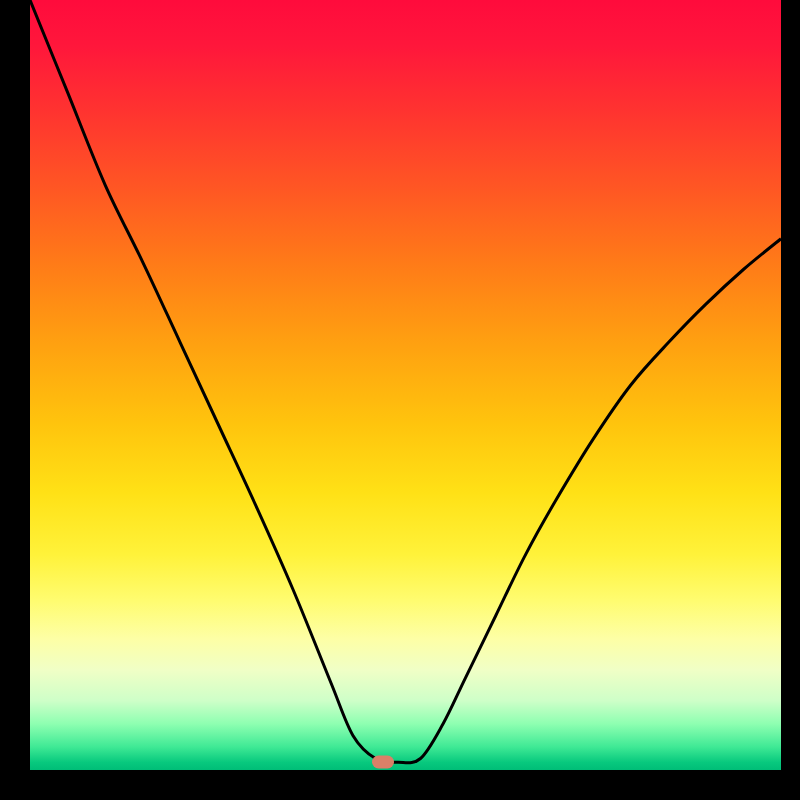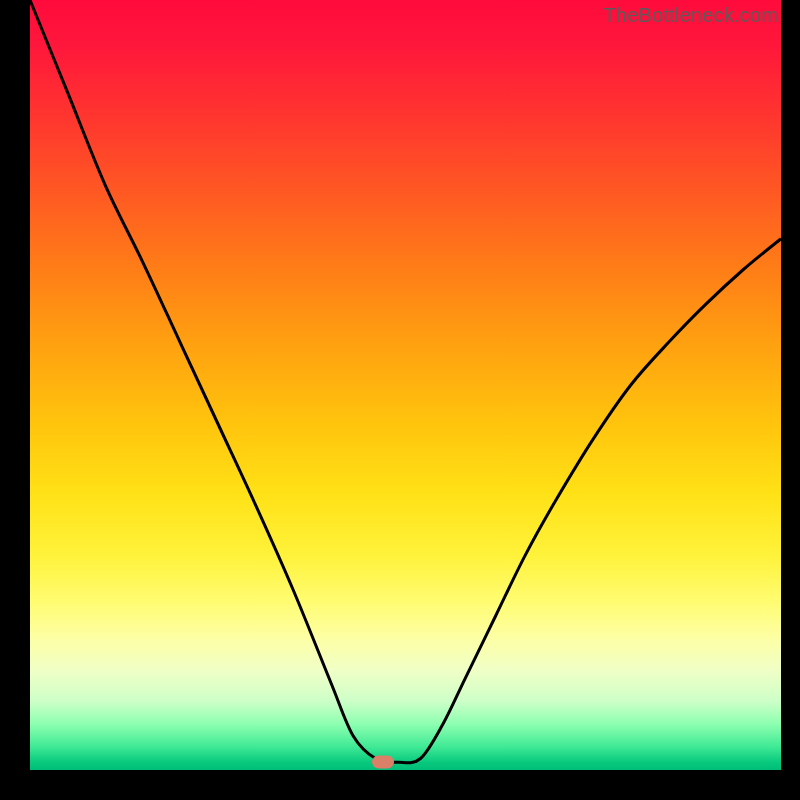--- a/index.html
+++ b/index.html
@@ -73,14 +73,13 @@
 </head>
 <body>
 
 <div class="frame">
   <div class="plot">
     <svg class="curve" viewBox="0 0 751 770" preserveAspectRatio="none">
       <path id="curve-path" fill="none" stroke-width="3" stroke="#000000" d="M 0.0 0.0 C 6.3 15.4, 25.0 61.6, 37.6 92.4 C 50.1 123.2, 62.6 156.6, 75.1 184.8 C 87.6 213.0, 100.1 235.5, 112.6 261.8 C 125.2 288.1, 137.7 315.7, 150.2 342.6 C 162.7 369.6, 175.2 396.6, 187.8 423.5 C 200.3 450.5, 212.8 476.8, 225.3 504.4 C 237.8 531.9, 250.3 559.5, 262.8 589.0 C 275.4 618.6, 290.4 657.1, 300.4 681.5 C 310.4 705.8, 315.4 722.5, 322.9 735.4 C 330.4 748.2, 338.0 754.0, 345.5 758.5 C 353.0 762.9, 360.5 762.3, 368.0 762.3 C 375.5 762.3, 383.0 764.9, 390.5 758.5 C 398.0 752.0, 405.5 737.3, 413.1 723.8 C 420.6 710.3, 426.8 695.6, 435.6 677.6 C 444.3 659.6, 455.6 636.5, 465.6 616.0 C 475.6 595.5, 485.6 573.6, 495.7 554.4 C 505.7 535.1, 514.4 519.8, 525.7 500.5 C 537.0 481.3, 550.7 458.2, 563.3 438.9 C 575.8 419.7, 588.3 401.0, 600.8 385.0 C 613.3 369.0, 625.8 356.1, 638.4 342.6 C 650.9 329.2, 663.4 316.3, 675.9 304.2 C 688.4 292.0, 700.9 280.4, 713.4 269.5 C 726.0 258.6, 744.7 243.8, 751.0 238.7"></path>
     </svg>
     <div id="marker" class="marker" style="left: 352.97px; top: 762.3px; background: rgb(218, 128, 104);"></div>
   </div>
-  <div class="watermark">TheBottleneck.com</div>
 </div>
 
 </body></html>

